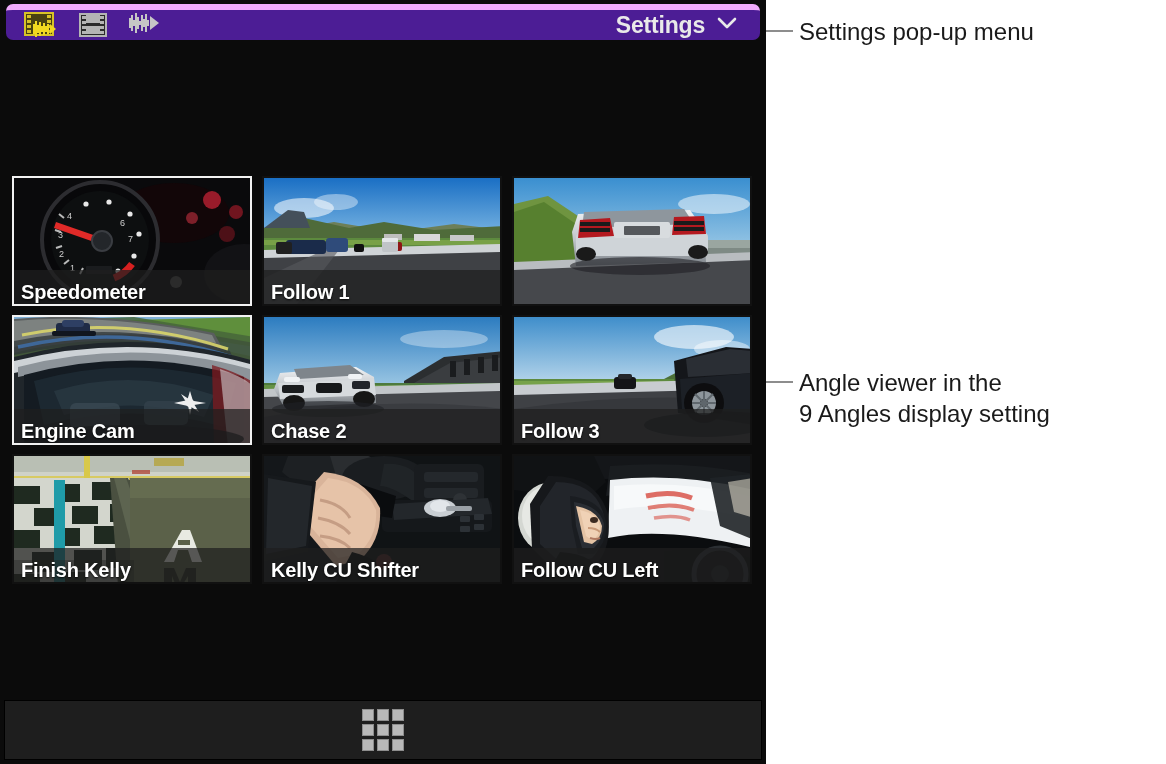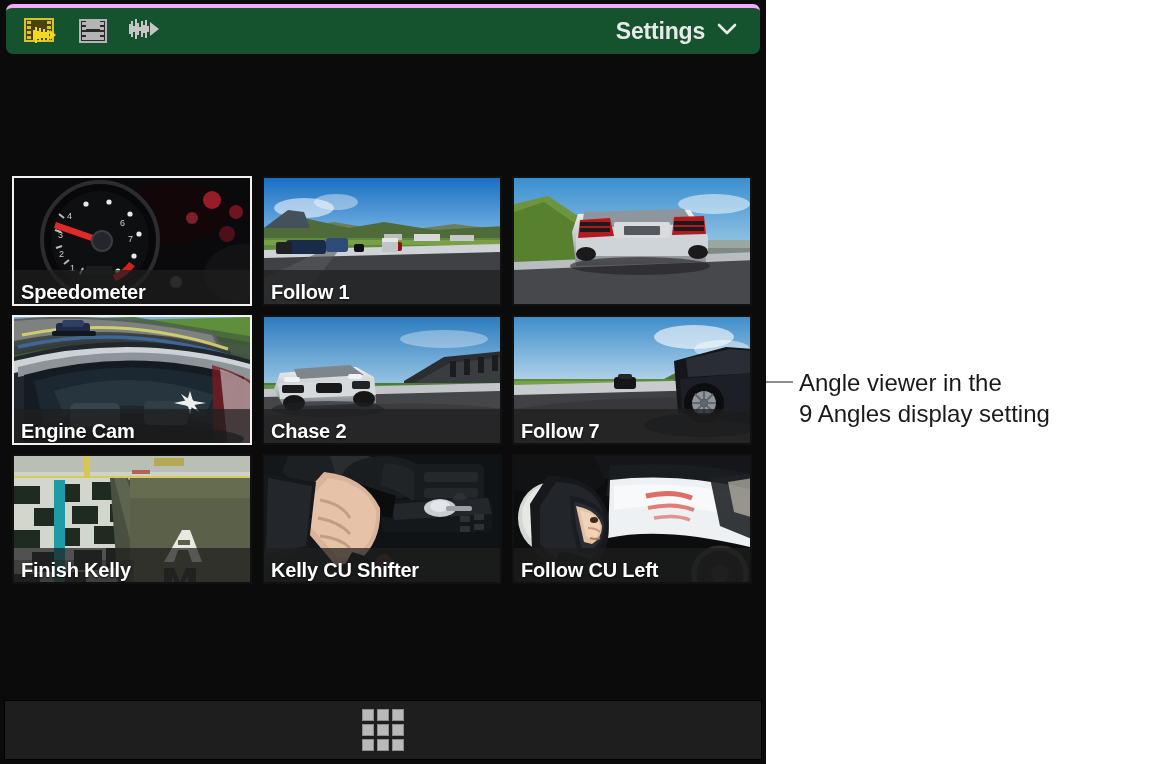--- a/index.html
+++ b/index.html
@@ -14,24 +14,24 @@
   
   .angle-viewer {
     position: absolute; left: 0; top: 0;
     width: 766px; height: 764px;
     background: #0b0b0b;
   }
 
   
   .av-toolbar {
     position: absolute; left: 6px; top: 4px;
-    width: 754px; height: 50px;
-    background: #14532d;
+    width: 754px; height: 36px;
+    background: #4c1d95;
     border-radius: 7px;
-    border-top: 4px solid #f0abfc;
+    border-top: 6px solid #f0abfc;
     display: flex; align-items: center;
   }
   .tool-icons { display: flex; align-items: center; gap: 14px; margin-left: 16px; }
   .tool-btn {
     width: 38px; height: 30px;
     display: flex; align-items: center; justify-content: center;
     cursor: pointer;
   }
 
   
@@ -430,21 +430,21 @@
             <g stroke="#5f676d" stroke-width="2">
               <line x1="190" y1="74" x2="190" y2="98"></line>
                 <line x1="178" y1="86" x2="202" y2="86"></line>
               <line x1="181" y1="77" x2="199" y2="95"></line>
                 <line x1="199" y1="77" x2="181" y2="95"></line>
             </g>
             <ellipse cx="190" cy="108" rx="60" ry="12" fill="#16181c" opacity="0.75"></ellipse>
           </svg>
         </div>
         <div class="tile-label-bar">
-          <span class="tile-label">Follow 7</span>
+          <span class="tile-label">Follow 3</span>
         </div>
       </div>
 
       <div class="angle-tile">
         <div class="tile-thumb">
           <svg width="240" height="130" viewBox="0 0 240 130" preserveAspectRatio="none">
             <rect width="240" height="130" fill="#4c5240"></rect>
             <rect x="0" y="0" width="240" height="20" fill="#b9bfb4"></rect>
             <rect x="0" y="16" width="240" height="6" fill="#cfd2c8"></rect>
             <rect x="0" y="20" width="240" height="4" fill="#d8c84a" opacity="0.8"></rect>
@@ -577,20 +577,24 @@
         <span></span>
         <span></span>
         <span></span>
         <span></span>
         <span></span>
       </div>
     </div>
 
   </div>
 
+  <div class="callout" id="callout-settings">
+    <span class="leader"></span>
+    <span class="callout-text">Settings pop-up menu</span>
+  </div>
 
   <div class="callout" id="callout-angle">
     <span class="leader"></span>
     <span class="callout-text">Angle viewer in the
 9 Angles display setting</span>
   </div>
 
 </div>
 
 </body></html>

